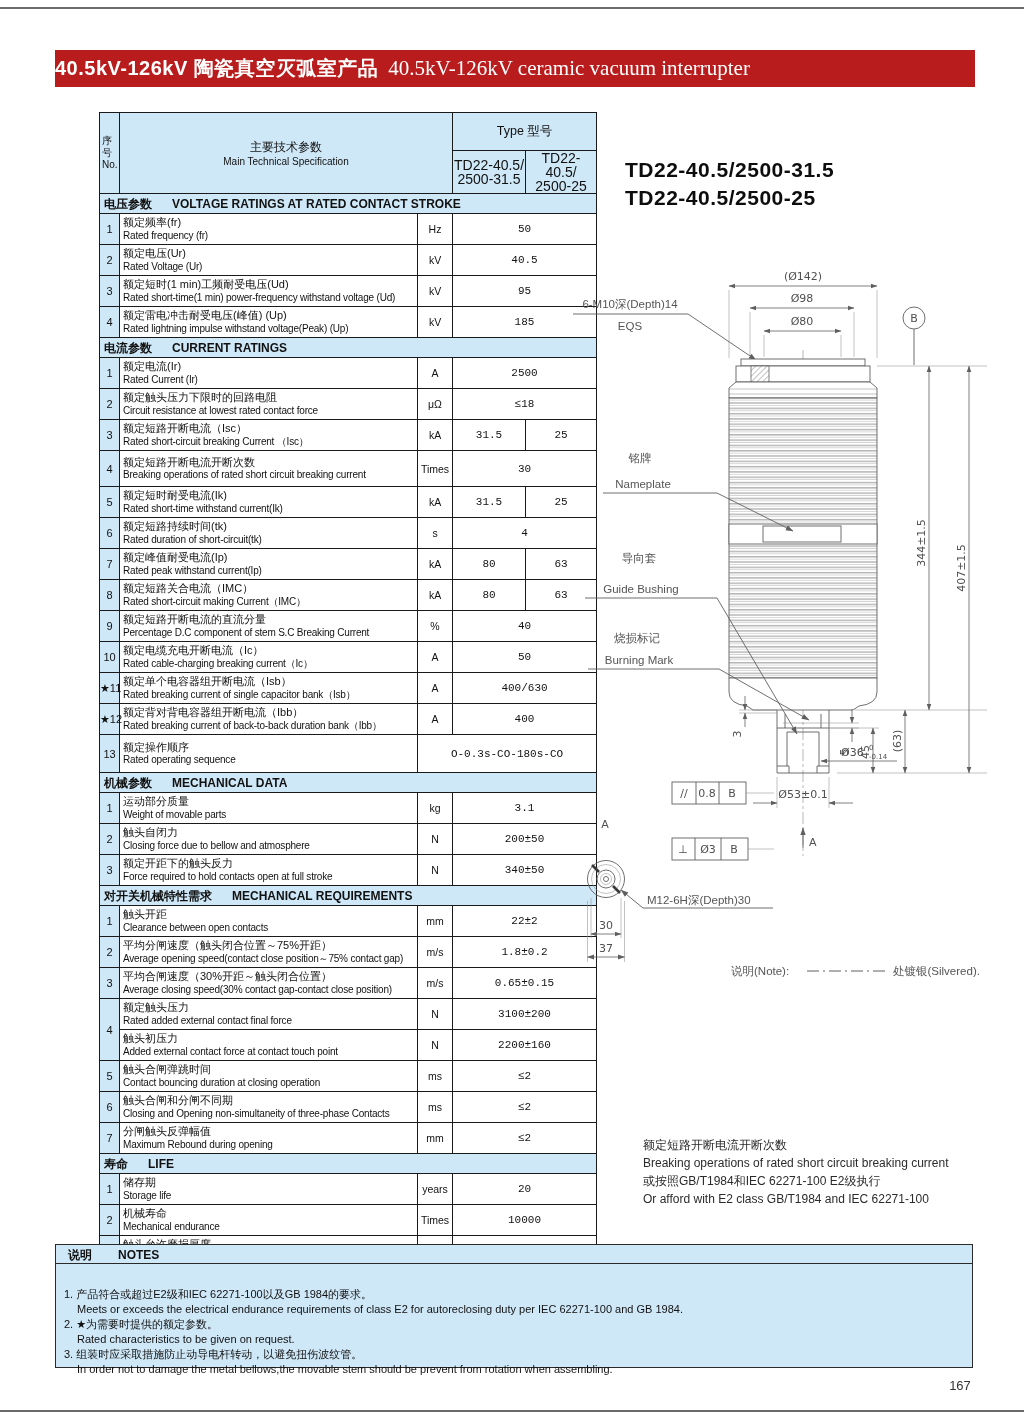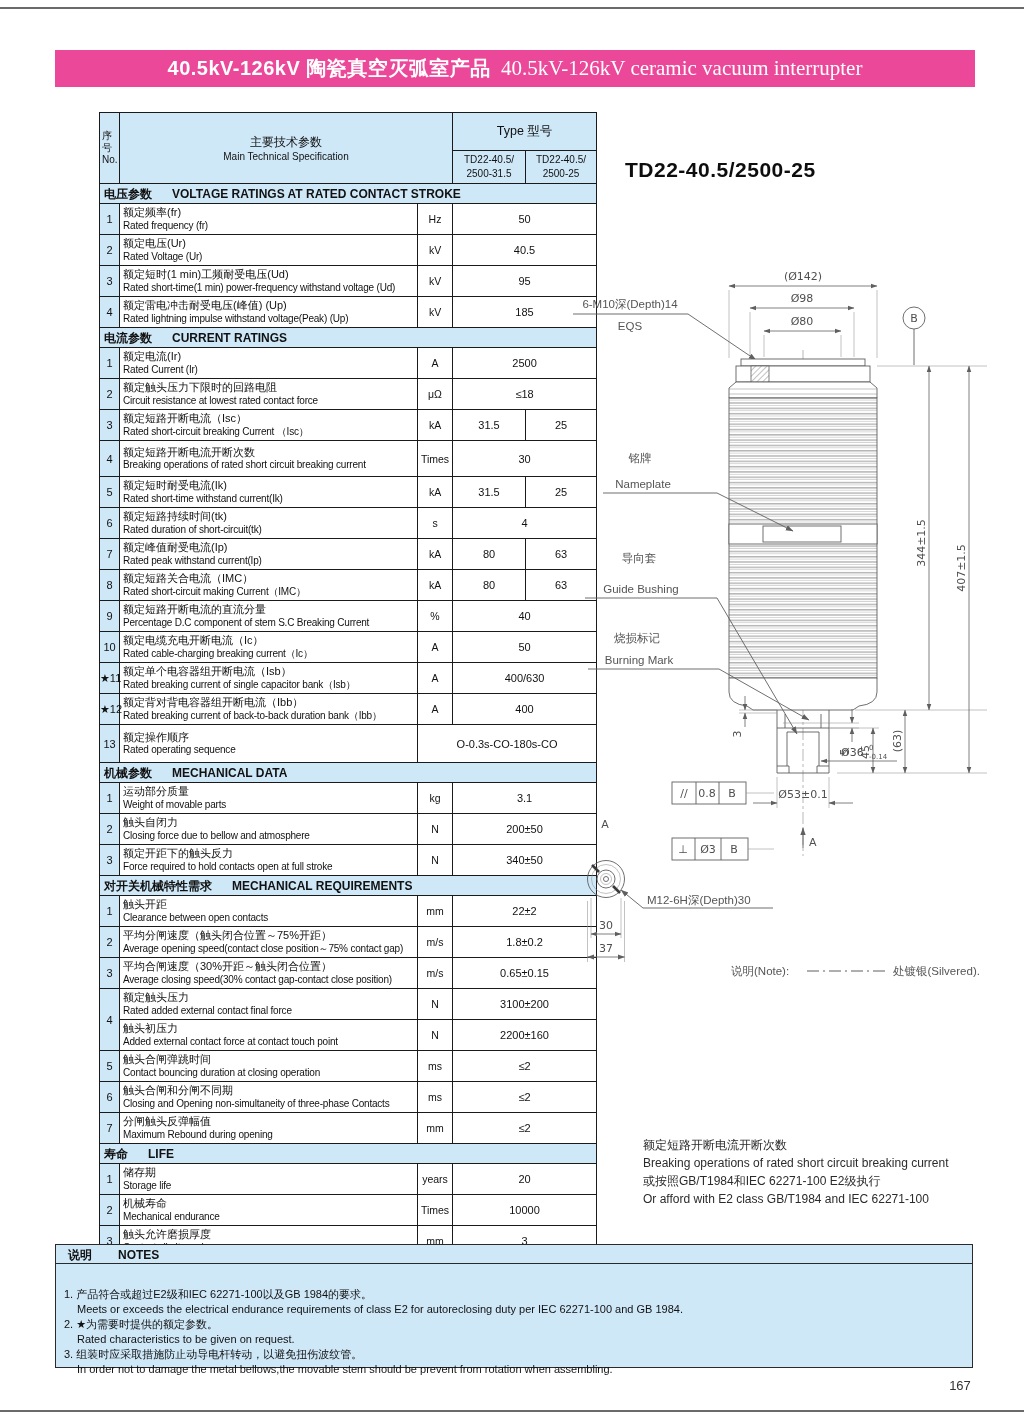--- a/index.html
+++ b/index.html
@@ -9,45 +9,45 @@
     font-family:"Liberation Sans","DejaVu Sans",sans-serif; color:#111;
     overflow:hidden; margin:0 auto;
   }
   .rule { position:absolute; left:0; width:1024px; background:#6a6a6a; height:1.5px; }
   .rule.top { top:7px; }
   .rule.bottom { top:1410px; }
 
   
   .titlebar {
     position:absolute; left:55px; top:50px; width:920px; height:37px;
-    background:#ec4899; color:#fff; text-align:center; line-height:37px;
+    background:#b91c1c; color:#fff; text-align:left; line-height:37px;
     white-space:nowrap;
   }
   .titlebar .zh { font-weight:bold; font-size:20px; letter-spacing:0.5px; }
   .titlebar .en { font-family:"Liberation Serif","DejaVu Serif",serif; font-size:21px; margin-left:10px; }
 
   
   .specwrap { position:absolute; left:55px; top:112px; width:497px;padding-left:44px; }
   table.spec { border-collapse:collapse; table-layout:fixed; width:497px; border:1.5px solid #1a1a1a; }
   table.spec td, table.spec th { border:1px solid #1a1a1a; vertical-align:middle; }
   table.spec th { background:#cfe8f8; font-weight:normal; }
   th.h-no { font-size:10px; line-height:12px; text-align:left; padding-left:2px; }
   th.h-main .zh { font-size:12px; display:block; }
   th.h-main .en { font-size:10px; display:block; }
   th.h-type { font-size:12.5px; height:38px; }
-  th.h-model { font-size:10px; line-height:14px; height:33px; }
+  th.h-model { font-size:14px; line-height:14px; height:33px; }
   tr.sec td { background:#cfe8f8; height:20px; padding-left:4px; white-space:nowrap; overflow:hidden; }
   .szh { font-weight:bold; font-size:12px; margin-right:20px; }
   .sen { font-weight:bold; font-size:12px; }
   td.no { background:#cfe8f8; text-align:center; font-size:11px; }
   td.desc { padding:1px 2px 1px 3px; overflow:hidden;margin-top:40px; }
   td.desc .zh { font-size:11px; line-height:13.5px; white-space:nowrap; }
   td.desc .en { font-size:10px; line-height:12.5px; white-space:nowrap; letter-spacing:-0.2px; }
   td.unit { text-align:center; font-size:10.5px; overflow:hidden; }
-  td.val { text-align:center; font-size:11px; }
+  td.val { text-align:center; font-size:11px;font-family:Liberation Mono, monospace; }
   table.spec tbody tr.row { height:31px; }
   table.spec tbody tr.tall { height:36px; }
   table.spec tbody tr.tall2 { height:38px; }
 
   
   .notes-head {
     position:absolute; left:55px; top:1244px; width:918px; height:20px;
     background:#cfe8f8; border:1.2px solid #2a2a2a; padding-left:12px;
     line-height:18px; white-space:nowrap;
   }
@@ -429,20 +429,21 @@
   <div class="notes-box">
     <div class="zh">1. 产品符合或超过E2级和IEC 62271-100以及GB 1984的要求。</div>
     <div class="en">Meets or exceeds the electrical endurance requirements of class E2 for autoreclosing duty per IEC 62271-100 and GB 1984.</div>
     <div class="zh">2. ★为需要时提供的额定参数。</div>
     <div class="en">Rated characteristics to be given on request.</div>
     <div class="zh">3. 组装时应采取措施防止动导电杆转动，以避免扭伤波纹管。</div>
     <div class="en">In order not to damage the metal bellows,the movable stem should be prevent from rotation when assembling.</div>
   </div>
 
   <div class="model-title">
+    <div>TD22-40.5/2500-31.5</div>
     <div>TD22-40.5/2500-25</div>
   </div>
 
   <svg class="drawing" width="460" height="780" viewBox="0 0 460 780">
     <defs>
       <marker id="ar" viewBox="0 0 10 10" refX="9" refY="5" markerWidth="9" markerHeight="9" orient="auto-start-reverse">
         <path d="M0,1.6 L9.5,5 L0,8.4 z" fill="#5f5f5f"></path>
       </marker>
       <pattern id="ribs" width="10" height="5.3" patternUnits="userSpaceOnUse">
         <rect width="10" height="5.3" fill="#ffffff"></rect>

